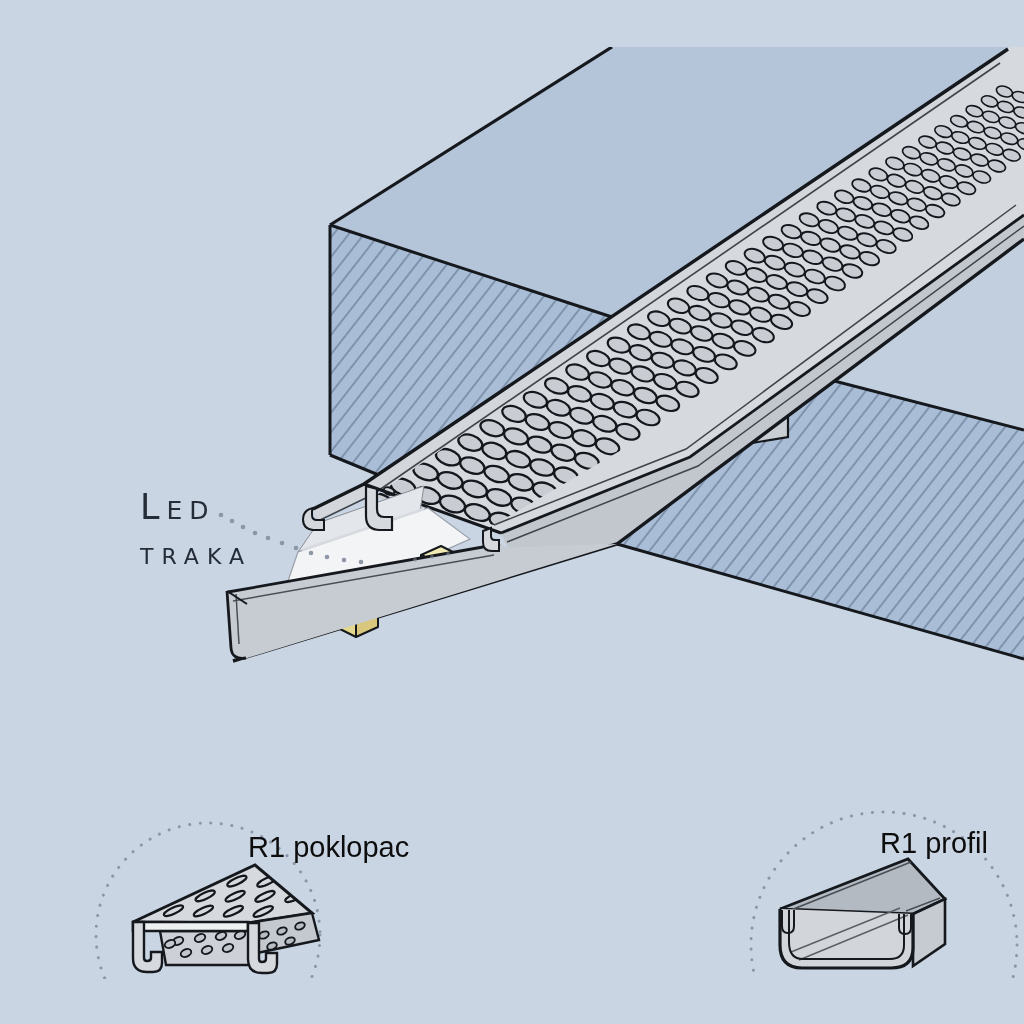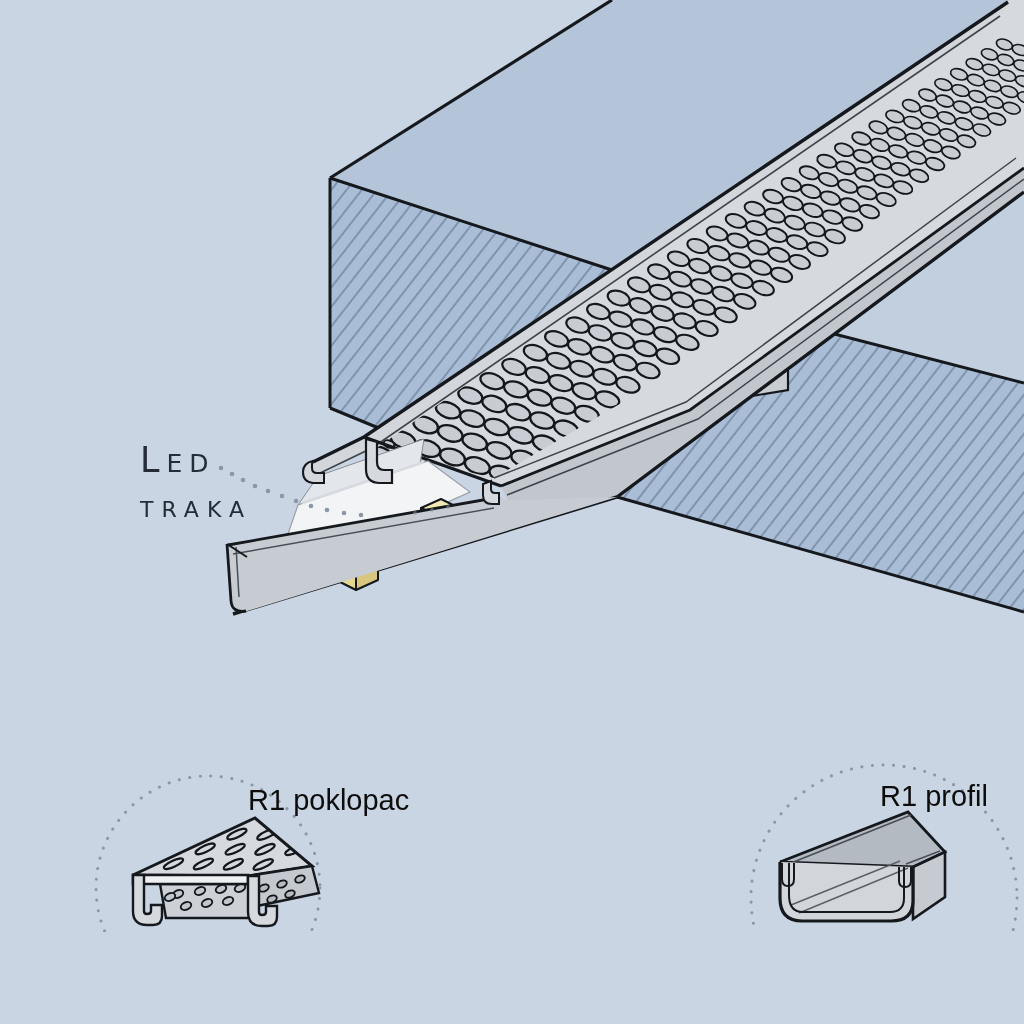--- a/index.html
+++ b/index.html
@@ -1,17 +1,17 @@
 <!DOCTYPE html>
 <html><head>
 <meta charset="utf-8">
 <style>
   html,body{margin:0;padding:0;background:#c9d5e3;}
   .stage{position:relative;width:1024px;height:932px;overflow:hidden;
-         font-family:"Liberation Sans",sans-serif;}
+         font-family:"Liberation Sans",sans-serif;margin-top:47px;}
   svg{display:block}
   .led-label{font-family:"DejaVu Sans",sans-serif;font-variant:small-caps;
              fill:#242c38;}
   .led-label.l1{font-size:35px;letter-spacing:7px;}
   .led-label.l2{font-size:31px;letter-spacing:8px;}
   .detail-label{font-family:"Liberation Sans",sans-serif;font-size:29px;fill:#0d0d0d;}
   .outline{stroke:#15181c;fill:none;}
 </style>
 </head>
 <body style="background: rgb(201, 213, 227);">

